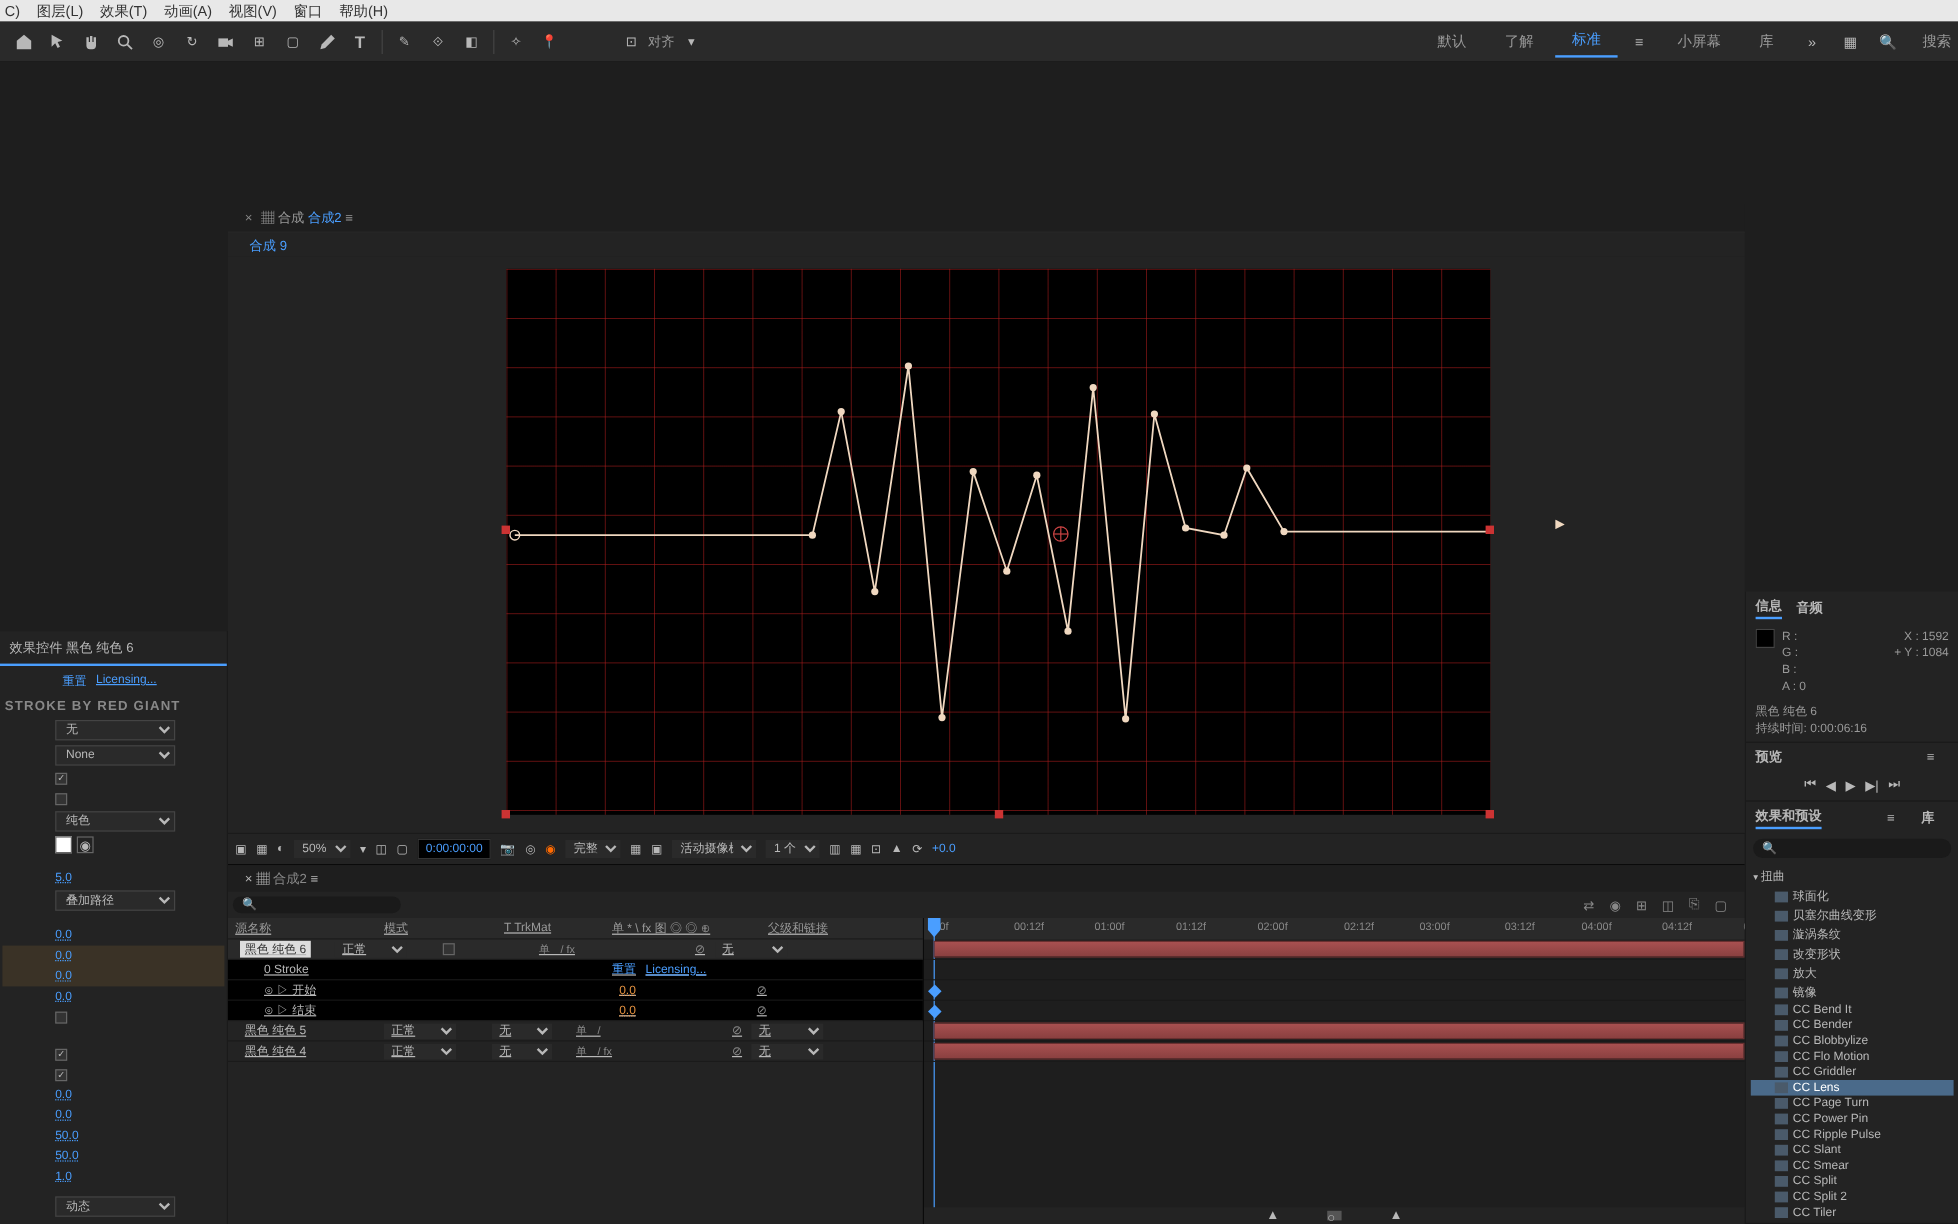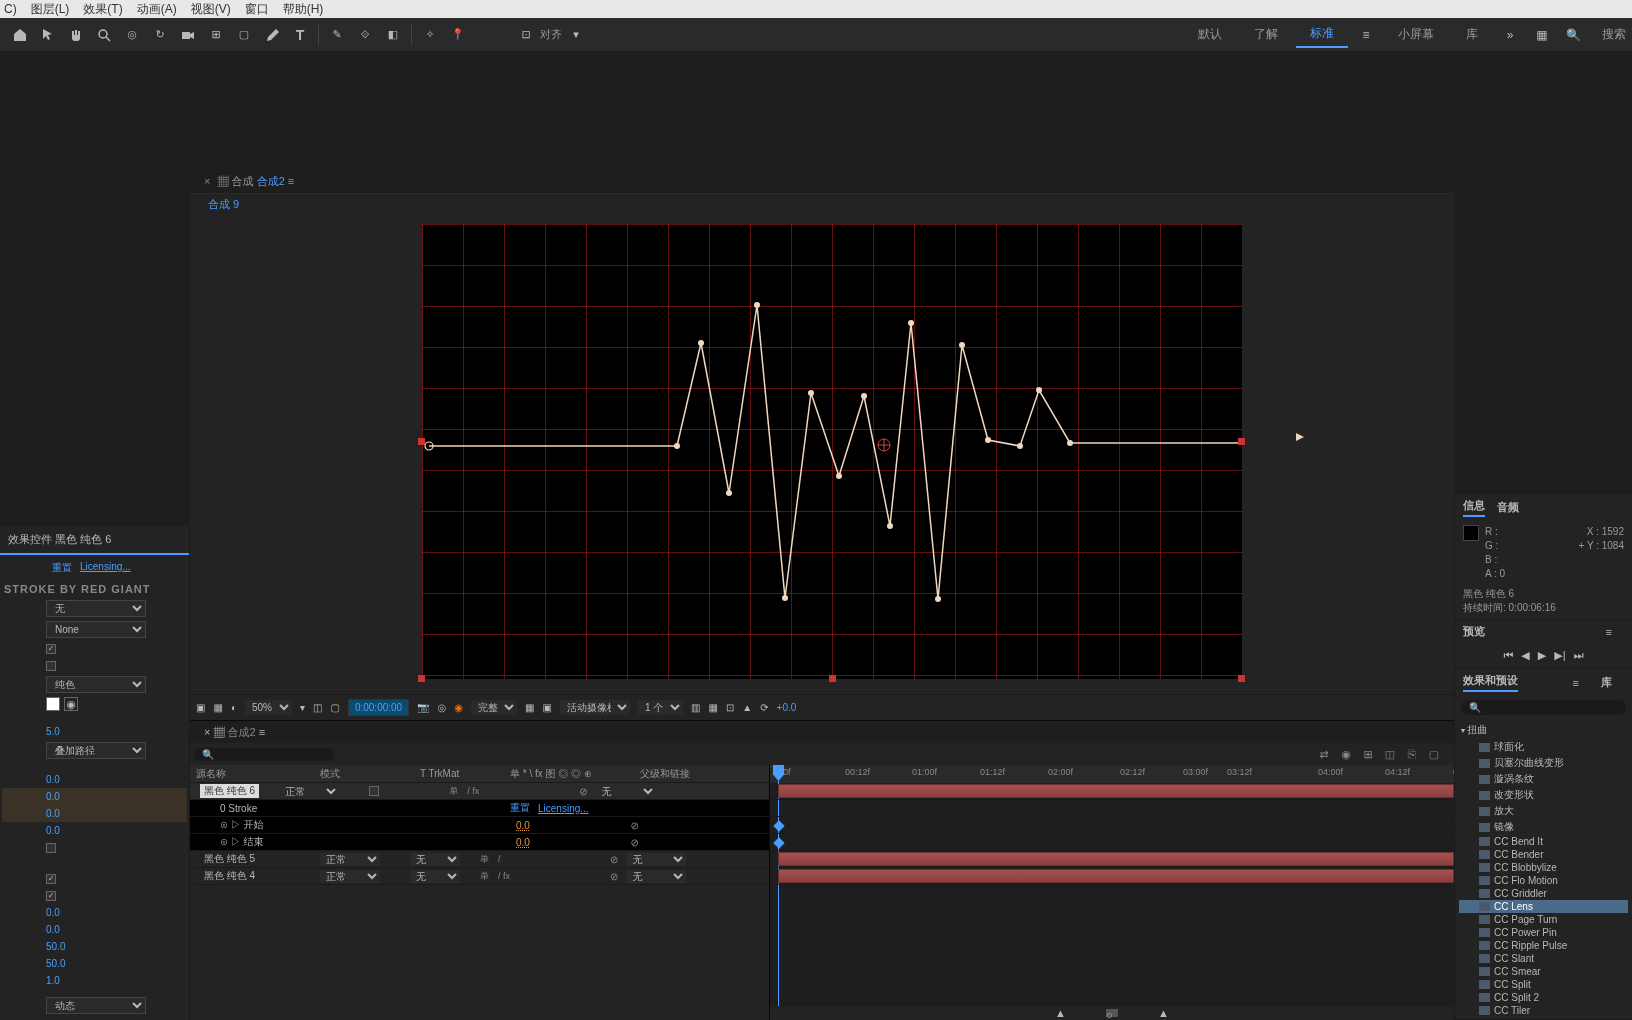--- a/index.html
+++ b/index.html
@@ -26,21 +26,21 @@
 .right-panels { width:178px; background:#232323; border-left:1px solid #1a1a1a; display:flex; flex-direction:column; }
 
 
 .panel-tab { padding:6px 8px; font-size:11px; border-bottom:1px solid #3a3a3a; }
 .panel-tab.active { border-bottom:2px solid #4a9eff; }
 .effect-title { color:#888; font-size:11px; padding:6px 0 3px 2px; letter-spacing:1px; font-weight:bold; }
 .effect-controls { padding:4px 2px; overflow-y:auto; flex:1; }
 .ctrl-row { display:flex; align-items:center; padding:2px 6px; min-height:17px; }
 .ctrl-row.hl { background:#3a3226; }
 .ctrl-label { width:38px; font-size:10px; color:#b8b8b8; }
-.ctrl-val { color:#4a9eff; font-size:10px; cursor:pointer; text-decoration-style:dotted; }
+.ctrl-val { color:#4a9eff; font-size:10px; cursor:pointer; text-decoration:underline; text-decoration-style:dotted; }
 .ctrl-select { background:#2a2a2a; border:1px solid #444; color:#b8b8b8; font-size:10px; padding:1px 4px; width:100px; }
 .ctrl-check { width:10px; height:10px; border:1px solid #666; background:#333; display:inline-block; cursor:pointer; }
 .ctrl-check.on::after { content:"✓"; font-size:8px; color:#b8b8b8; display:block; line-height:8px; text-align:center; }
 .swatch { width:14px; height:14px; background:#fff; border:1px solid #666; display:inline-block; cursor:pointer; margin-right:4px; }
 .eyedrop { width:14px; height:14px; border:1px solid #666; display:inline-flex; align-items:center; justify-content:center; cursor:pointer; }
 
 
 .comp-tabs { height:24px; background:#1e1e1e; display:flex; align-items:center; padding:0 6px; font-size:11px; border-bottom:1px solid #2a2a2a; }
 .comp-tab { padding:2px 8px; color:#999; }
 .comp-tab .x { margin-right:4px; color:#888; cursor:pointer; }
@@ -54,21 +54,21 @@
 .grid-pattern { position:absolute; inset:0; 
   background-image: linear-gradient(rgba(180,30,30,.55) 1px,transparent 1px),
                     linear-gradient(90deg,rgba(180,30,30,.55) 1px,transparent 1px);
   background-size:41px 41px; }
 .sel-handle { position:absolute; width:7px; height:7px; background:#cc3333; }
 svg.waveform { position:absolute; inset:0; }
 
 .viewer-footer { height:26px; background:#232323; display:flex; align-items:center; padding:0 6px; font-size:10px; color:#b8b8b8; gap:8px; border-top:1px solid #1a1a1a; }
 .vf-item { display:flex; align-items:center; gap:2px; cursor:pointer; }
 .vf-select { background:#2a2a2a; border:none; color:#b8b8b8; font-size:10px; padding:1px 3px; }
-.vf-time { background:#0c4a6e; padding:2px 6px; border:1px solid #333; color:#4a9eff; }
+.vf-time { background:#000000; padding:2px 6px; border:1px solid #333; color:#4a9eff; }
 .vf-plus { color:#4a9eff; }
 
 
 .r-panel { border-bottom:1px solid #1a1a1a; }
 .r-panel-head { padding:4px 8px; font-size:11px; display:flex; align-items:center;font-weight:bold; }
 .r-panel-head span { margin-right:12px; cursor:pointer; }
 .r-panel-head .menu-icon { margin-left:auto; }
 .info-body { padding:4px 8px; font-size:10px; color:#999; }
 .info-row { display:flex; justify-content:space-between; line-height:14px; }
 .preview-body { padding:6px; display:flex; justify-content:center; gap:8px; }
@@ -84,21 +84,21 @@
 
 .timeline { height:300px; background:#1e1e1e; border-top:1px solid #0a0a0a; display:flex; flex-direction:column; }
 .tl-tabs { height:22px; background:#1e1e1e; display:flex; align-items:center; padding:0 6px; font-size:11px; }
 .tl-tab { padding:2px 8px; }
 .tl-tab .name { color:#888; }
 .tl-toolbar { height:22px; background:#232323; display:flex; align-items:center; padding:0 4px; }
 .tl-search { background:#1a1a1a; border-radius:10px; padding:1px 8px; font-size:10px; color:#666; width:140px; }
 .tl-toolbar-right { margin-left:auto; display:flex; gap:6px; padding-right:8px; }
 .tl-icon { width:16px; height:16px; display:flex; align-items:center; justify-content:center; cursor:pointer; color:#888; }
 
-.tl-body { flex:1; display:flex; overflow:hidden; }
+.tl-body { flex:1; display:flex; overflow:hidden;text-decoration:underline; }
 .tl-left { width:580px; background:#232323; border-right:1px solid #0a0a0a; display:flex; flex-direction:column; }
 .tl-right { flex:1; background:#1e1e1e; position:relative; overflow:hidden; }
 
 .tl-header { height:18px; background:#2a2a2a; display:flex; align-items:center; font-size:10px; color:#999; border-bottom:1px solid #1a1a1a; }
 .tl-col-name { width:130px; padding-left:6px; }
 .tl-col-mode { width:100px; }
 .tl-col-trk { width:90px; }
 .tl-col-sw { width:130px; }
 .tl-col-parent { width:120px; }
 
@@ -455,21 +455,21 @@
         </div>
         <div class="tl-right">
           <div class="tl-ruler">
             <span class="tl-tick" style="left:8px;">00f</span>
             <span class="tl-tick" style="left:75px;">00:12f</span>
             <span class="tl-tick" style="left:142px;">01:00f</span>
             <span class="tl-tick" style="left:210px;">01:12f</span>
             <span class="tl-tick" style="left:278px;">02:00f</span>
             <span class="tl-tick" style="left:350px;">02:12f</span>
             <span class="tl-tick" style="left:413px;">03:00f</span>
-            <span class="tl-tick" style="left:457px;">03:12f</span>
+            <span class="tl-tick" style="left:484px;">03:12f</span>
             <span class="tl-tick" style="left:548px;">04:00f</span>
             <span class="tl-tick" style="left:615px;">04:12f</span>
             <span class="tl-tick" style="left:683px;">05:00f</span>
 
           </div>
           <div class="tl-playhead"></div>
           <div class="tl-track">
               <div class="tl-bar" style="left:8px;right:0;"></div>
             </div>
           <div class="tl-track"></div>

